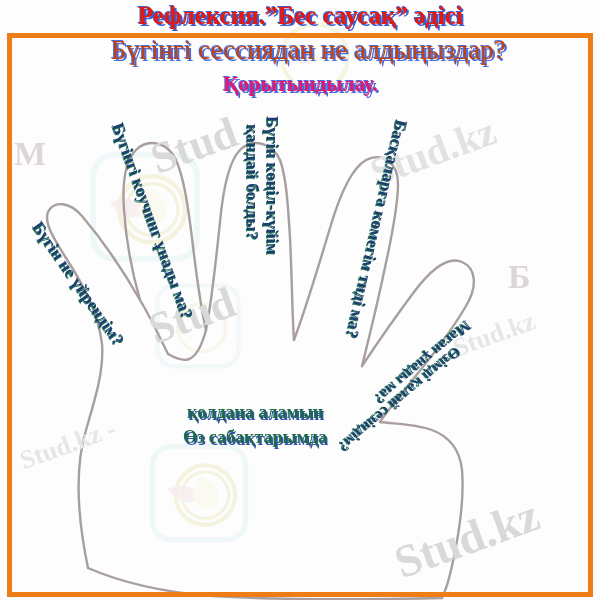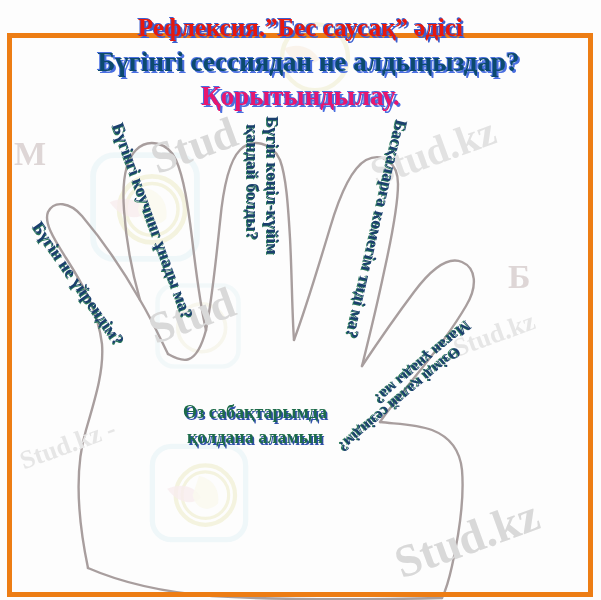--- a/index.html
+++ b/index.html
@@ -20,31 +20,31 @@
     z-index:3;
   }
 
   
   .title-wrap{position:absolute;left:0;top:0;width:601px;z-index:12;text-align:center;pointer-events:none;}
   .t1{
     font-size:25px;font-weight:bold;line-height:30px;
     color:#e8180c;
     text-shadow:2px 2px 0 #3b5fd0, -1px -1px 0 #3b5fd0;
     letter-spacing:0px;
-    margin-top:13px;
+    margin-top:1px;
   }
   .t2{
-    font-size:27px;font-weight:bold;line-height:33px;
-    color:#0c4a6e;
+    font-size:27px;font-weight:normal;line-height:33px;
+    color:#c2410c;
     text-shadow:2px 2px 0 #4a6fe0, -1px -1px 0 #4a6fe0;
     margin-top:3px;
     margin-left:16px;
   }
   .t3{
-    font-size:27px;font-weight:bold;line-height:32px;
+    font-size:21px;font-weight:bold;line-height:32px;
     color:#e8166e;
     text-shadow:2px 2px 0 #4a6fe0, -1px -1px 0 #4a6fe0;
     margin-top:1px;
   }
 
   
   .hand{position:absolute;left:0;top:0;width:601px;height:600px;z-index:2;}
 
   
   .ghost-letter{
@@ -208,17 +208,17 @@
 
   <div class="flabel f-thumb">Бүгін не үйрендім?</div>
   <div class="flabel f-index">Бүгінгі коучинг ұнады ма?</div>
   <div class="flabel f-mid-1">Бүгін көңіл-күйім</div>
   <div class="flabel f-mid-2">қандай болды?</div>
   <div class="flabel f-ring">Басқаларға көмегім тиді ма?</div>
   <div class="flabel f-pink-1">Маған ұнады ма?</div>
   <div class="flabel f-pink-2">Өзімді қалай сезіндім?</div>
 
   <div class="palm">
+    <div>қолдана аламын</div>
     <div>Өз сабақтарымда</div>
-    <div>қолдана аламын</div>
   </div>
 
 </div>
 
 </body></html>

